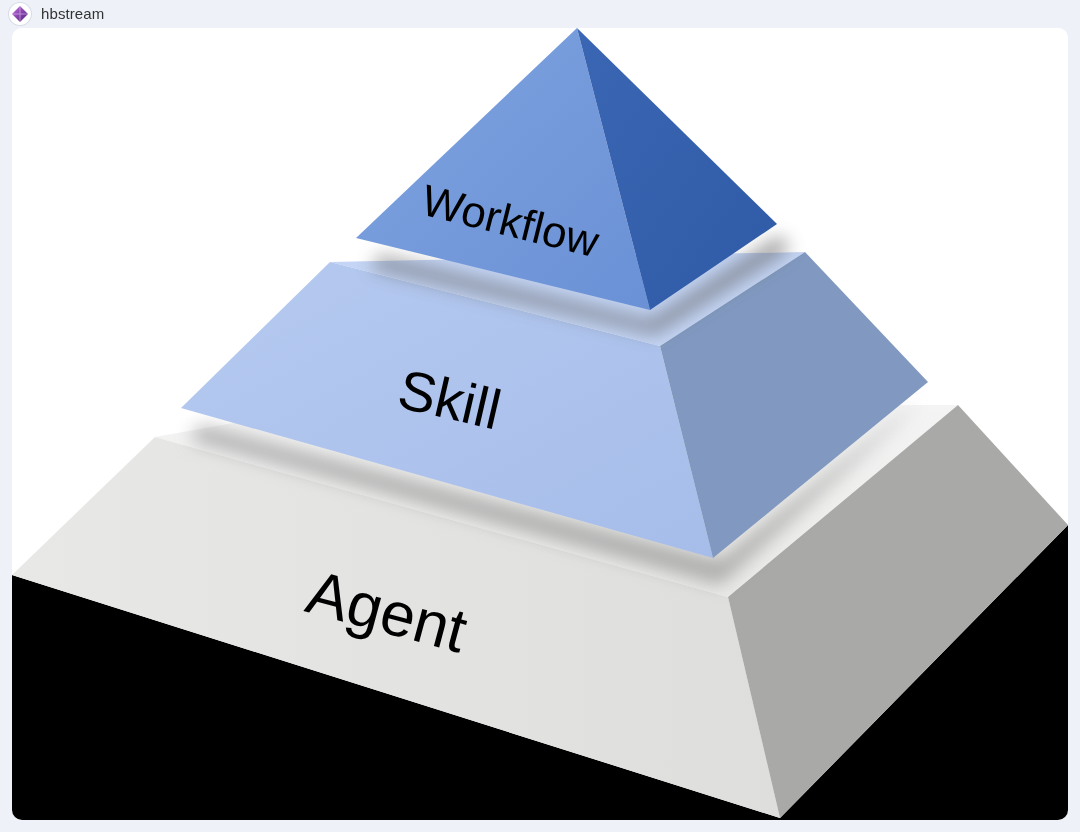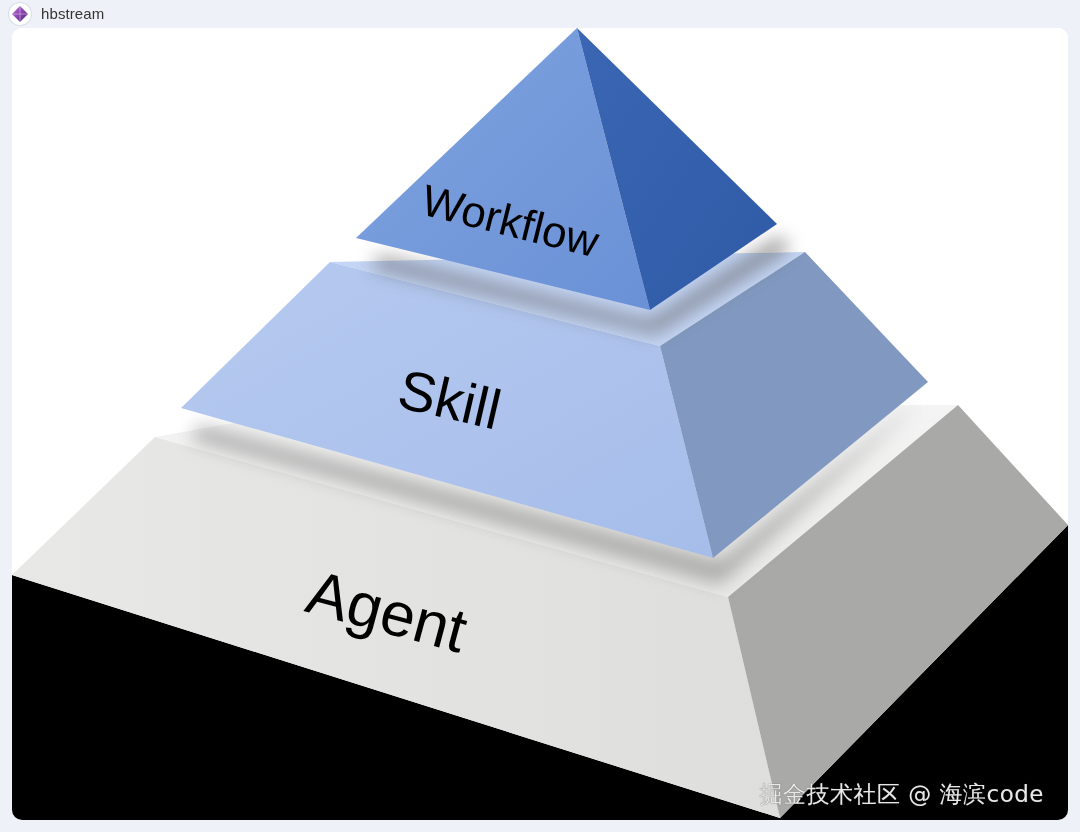--- a/index.html
+++ b/index.html
@@ -110,14 +110,13 @@
     <g>
       <polygon points="577,28 356,238 650,310" fill="url(#wfFront)"></polygon>
       <polygon points="577,28 650,310 777,224" fill="url(#wfSide)"></polygon>
     </g>
   </svg>
 
   <div class="label" style="left:417px; top:147px; font-size:44px; transform:rotate(14deg);">Workflow</div>
   <div class="label" style="left:395px; top:328px; font-size:56px; transform:rotate(13deg);">Skill</div>
   <div class="label" style="left:306px; top:528px; font-size:62px; transform:rotate(15deg);">Agent</div>
 
-  <div class="watermark">掘金技术社区 @ 海滨code</div>
 </div>
 
 </body></html>

